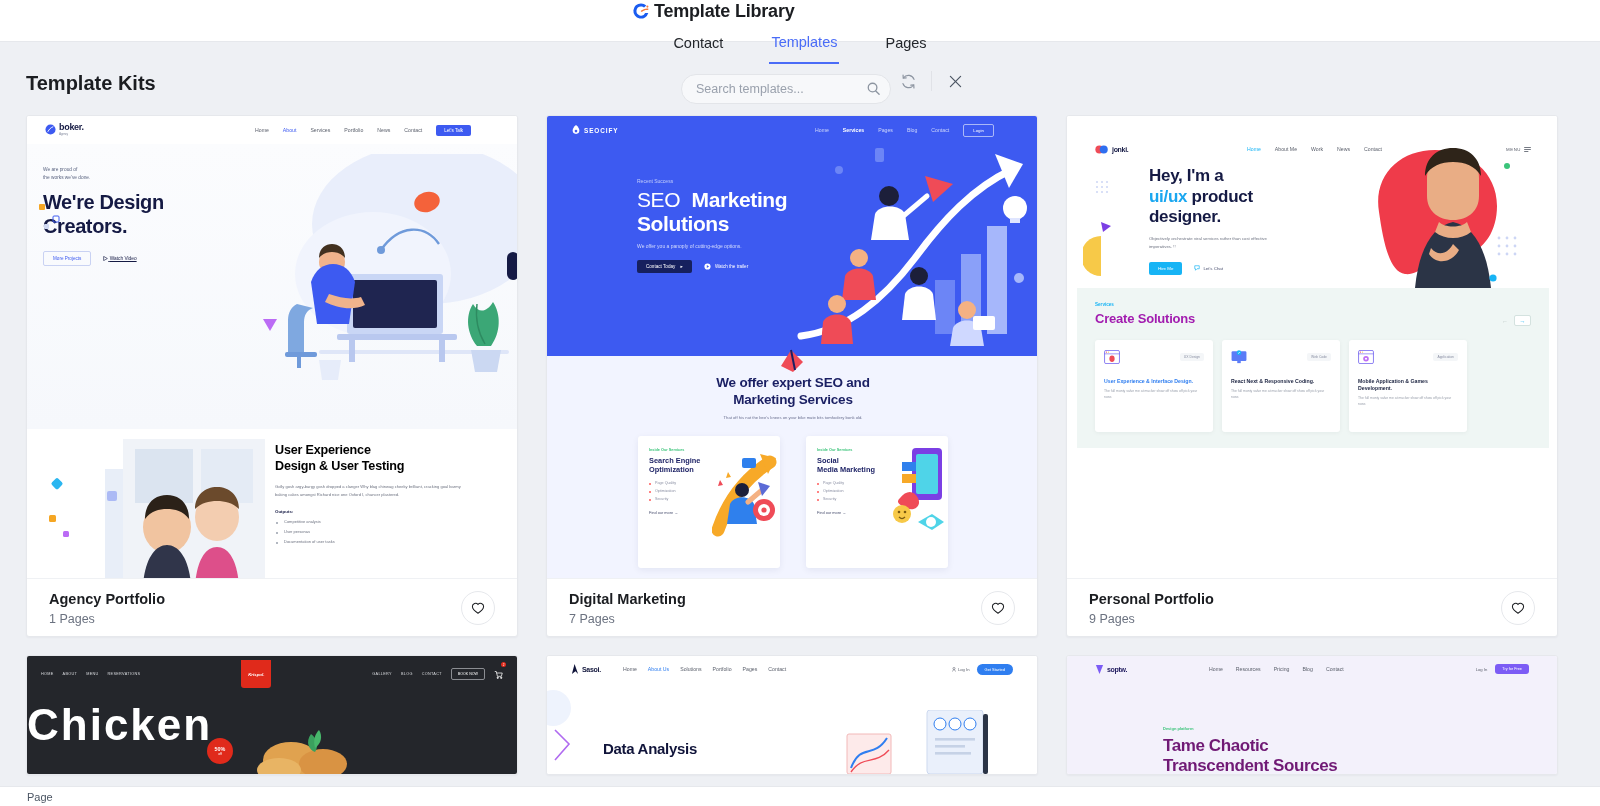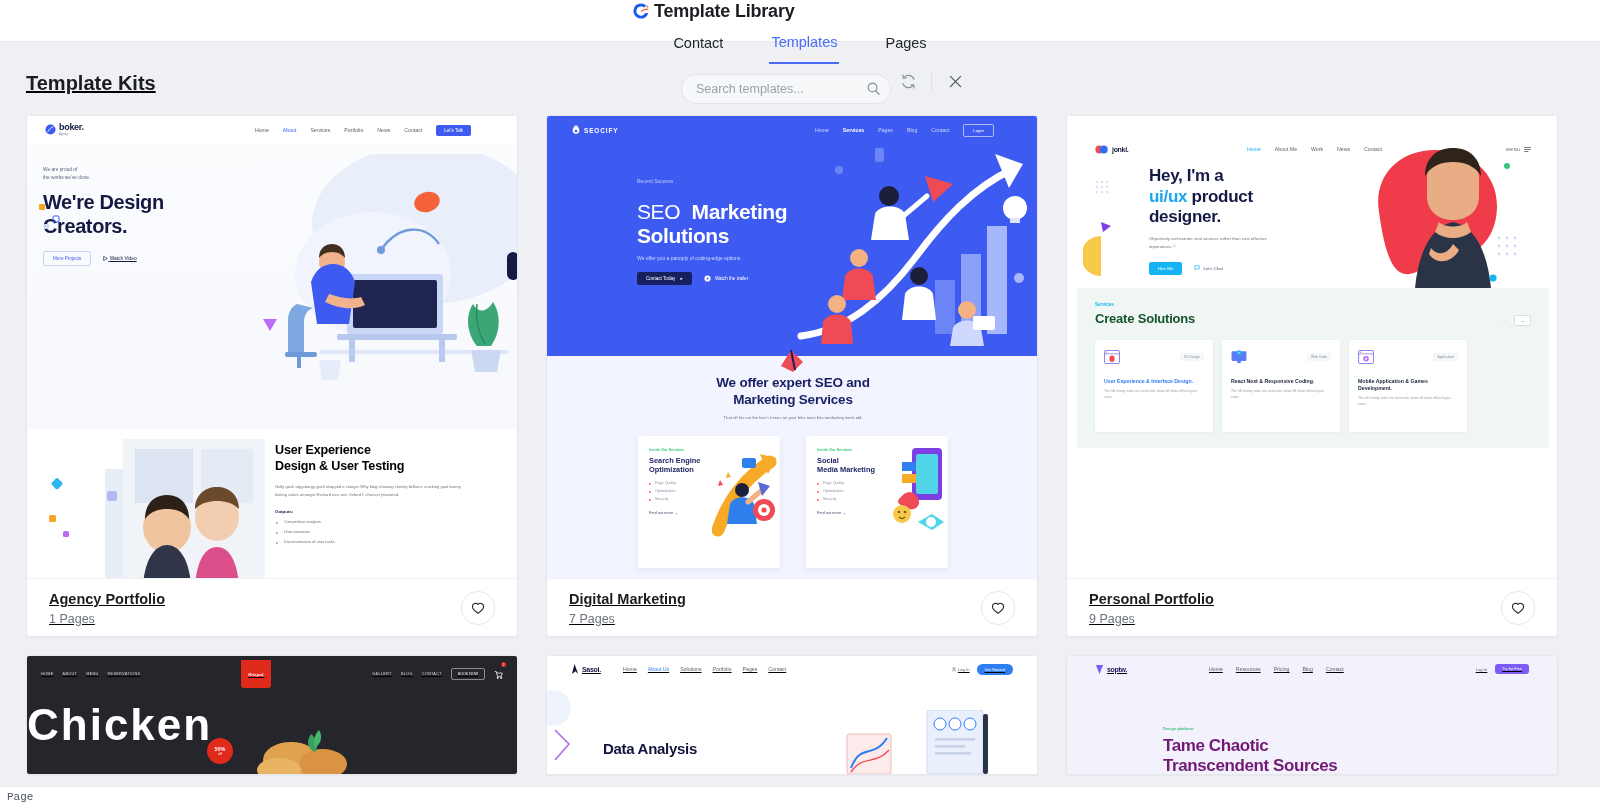--- a/index.html
+++ b/index.html
@@ -35,21 +35,21 @@
     background:#f7f8fa; padding:0 32px 0 14px; font-size:12.5px; color:#6b7280;
     font-family:"Liberation Sans", sans-serif; outline:none;
   }
   .search-input::placeholder{ color:#9aa1ad;}
   .search-icon{ position:absolute; right:10px; top:7px; width:15px; height:15px;}
   .icon-btn{ width:34px; height:34px; display:flex; align-items:center; justify-content:center;
              cursor:pointer;}
   .vdiv{ width:1px; height:20px; background:#e0e2e7; margin:0 6px;}
 
   
-  .content{ position:absolute; top:42px; left:0; width:1600px; height:764px; overflow:hidden;text-decoration:underline;}
+  .content{ position:absolute; top:42px; left:0; width:1600px; height:764px; overflow:hidden;}
   .section-title{ font-size:20px; font-weight:bold; color:#1b1d21; margin:30px 0 0 26px;}
 
   .grid{ display:grid; grid-template-columns:repeat(3, 492px); gap:28px; margin:20px 0 0 26px;}
   .card{ background:#fff; border:1px solid #e6e8ec; border-radius:3px; overflow:hidden;
          box-shadow:0 1px 2px rgba(16,24,40,.04); }
   .thumb{ height:462px; overflow:hidden; position:relative; background:#fff;}
   .card-foot{ height:58px; display:flex; align-items:center; justify-content:space-between;
               padding:0 22px; border-top:1px solid #eff1f4;}
   .card-name{ font-size:14.5px; font-weight:bold; color:#1b1d21; line-height:1.45;}
   .card-pages{ font-size:12.5px; color:#6b7280; margin-top:2px;}
@@ -100,21 +100,21 @@
 
   
   .c3-hero{ background:#fff; height:152px; position:relative; overflow:hidden;}
   .c3-h1{ font-size:17px; font-weight:bold; color:#151a44; line-height:1.22; letter-spacing:-.3px;}
   .c3-h1 .hl{ color:#1aa7f0;}
   .c3-p{ font-size:4.3px; color:#6d7280; line-height:1.8; margin-top:7px; width:140px;}
   .c3-btn{ font-size:4.4px; color:#fff; background:#17b4f5; border-radius:2px; padding:4px 9px;}
   .c3-link{ font-size:4.4px; color:#4a5070; display:flex; align-items:center; gap:3px;}
   .c3-low{ background:#eff6f4; height:160px; position:relative;}
   .c3-eyebrow{ font-size:4.6px; color:#17b4f5; font-weight:bold;}
-  .c3-h2{ font-size:13px; font-weight:bold; color:#14532d; margin-top:4px; letter-spacing:-.2px;}
+  .c3-h2{ font-size:13px; font-weight:bold; color:#a21caf; margin-top:4px; letter-spacing:-.2px;}
   .c3-arrow{ width:17px; height:11px; border:1px solid #d4e2df; border-radius:2px; background:#fff;
              display:flex; align-items:center; justify-content:center; font-size:6px; color:#17b4f5;}
   .c3-scard{ background:#fff; width:118px; height:92px; border-radius:3px; position:relative;
              box-shadow:0 1px 4px rgba(10,40,30,.05);}
   .c3-tag{ font-size:3.4px; color:#8a8fa3; background:#f4f6f8; border-radius:2px; padding:2px 4px;}
   .c3-sh{ font-size:5.2px; font-weight:bold; color:#2f7ef0; line-height:1.35;}
   .c3-sp{ font-size:3.4px; color:#9aa0ac; line-height:1.7; margin-top:4px;}
 
   
   .grid2{ display:grid; grid-template-columns:repeat(3, 492px); gap:28px; margin:18px 0 0 26px;}
@@ -133,21 +133,21 @@
   .c5-h{ font-size:15px; font-weight:bold; color:#10143a; letter-spacing:-.3px;}
   .c5-btn{ font-size:4px; color:#fff; background:#2f7ef0; border-radius:9px; padding:3px 8px;}
   .c6{ background:#f3f1fb; height:118px; position:relative; overflow:hidden;}
   .c6-eyebrow{ font-size:4px; color:#3bc47a; font-weight:bold;}
   .c6-h{ font-size:17px; font-weight:bold; color:#701a75; letter-spacing:-.4px;}
   .c6-btn{ font-size:3.8px; color:#fff; background:#7c5cf5; border-radius:3px; padding:3px 7px;}
 
   
   .statusbar{ position:absolute; left:0; bottom:0; width:1600px; height:20px; background:#fff;
               border-top:1px solid #e6e8ec; display:flex; align-items:center; z-index:30;}
-  .status-text{ font-size:11px; color:#4b5563; padding-left:7px;font-family:Liberation Mono, monospace;}
+  .status-text{ font-size:11px; color:#4b5563; padding-left:27px;}
 
   .illu{ position:absolute; }
 </style>
 </head>
 <body>
 
 <div class="topbar">
   <div class="brand">
     <span class="brand-mark">
       <svg width="22" height="22" viewBox="0 0 22 22">
@@ -355,21 +355,21 @@
                 <span style="color:#fff;font-weight:bold;">Services</span>
                 <span>Pages</span>
                 <span>Blog</span>
                 <span>Contact</span>
               </div>
               <div style="margin-left:14px;border:1px solid #aab8f8;border-radius:2px;padding:3px 9px;font-size:4.4px;color:#fff;">Login</div>
             </div>
 
             <div style="position:absolute;left:90px;top:62px;width:190px;">
               <div class="c2-eyebrow">Recent Success</div>
-              <div class="c2-h1" style="margin-top:16px;">
+              <div class="c2-h1" style="margin-top:4px;">
                 <div><span class="c2-h1"><span style="font-weight:300;">SEO</span>
                 <b style="margin-left:6px;">Marketing</b></span></div>
                 <div style="font-weight:bold;">Solutions</div>
               </div>
               <div class="c2-sub">We offer you a panoply of cutting-edge options.</div>
               <div style="display:flex;align-items:center;gap:12px;margin-top:11px;">
                 <span class="c2-btn">
                   <span>Contact Today</span>
                   <span style="margin-left:4px;">▸</span>
                 </span>

